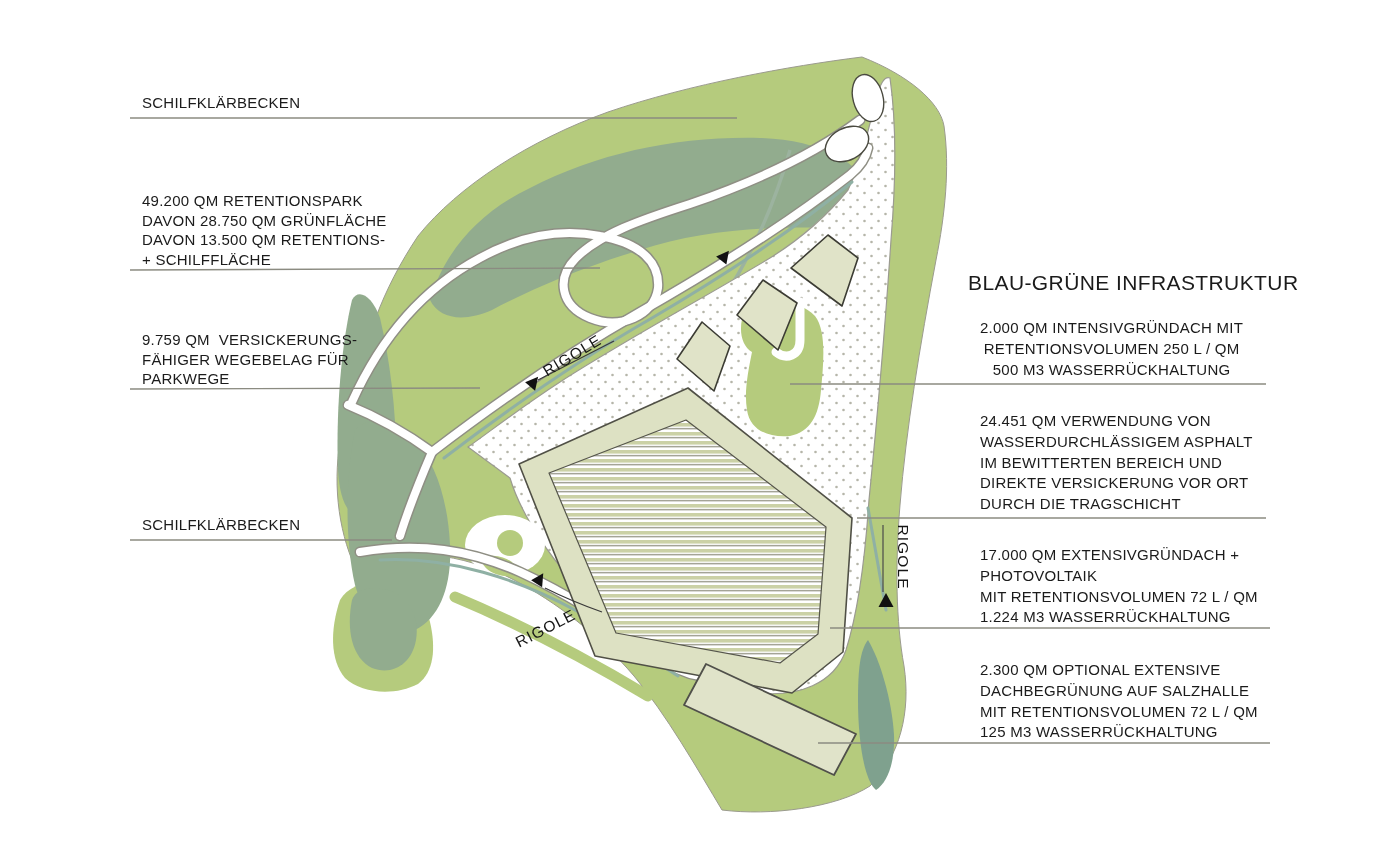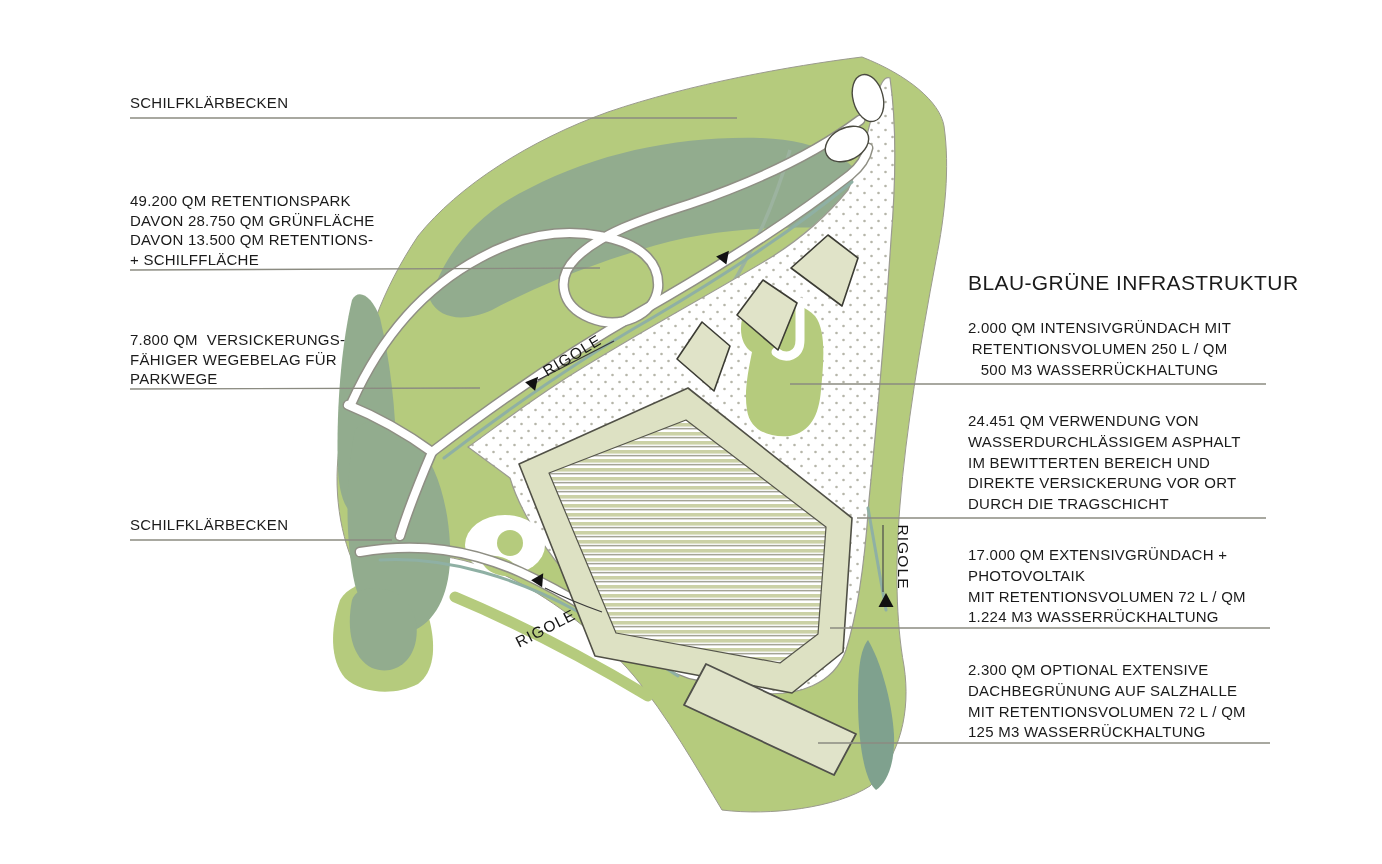--- a/index.html
+++ b/index.html
@@ -3,21 +3,21 @@
 <meta charset="utf-8">
 <style>
   html,body{margin:0;padding:0;background:#ffffff;}
   #stage{
     position:relative;width:1382px;height:864px;background:#ffffff;overflow:hidden;
     font-family:"Liberation Sans","DejaVu Sans",sans-serif;color:#1b1b1b;
   }
   #map-svg{position:absolute;left:0;top:0;}
   .ann{
     position:absolute;font-size:15px;line-height:19.5px;letter-spacing:.25px;
-    white-space:pre-wrap;color:#1b1b1b;
+    white-space:pre-wrap;color:#1b1b1b;margin-left:12px;
   }
   .ann.right{line-height:20.8px;}
   #diagram-title{
     position:absolute;left:968px;top:271px;font-size:21px;letter-spacing:.4px;
     color:#1b1b1b;white-space:nowrap;
   }
   .rigole-text{
     font-family:"Liberation Sans","DejaVu Sans",sans-serif;
     font-size:15.5px;letter-spacing:1.1px;fill:#161616;
   }
@@ -200,21 +200,21 @@
 
   <div id="diagram-title">BLAU-GRÜNE INFRASTRUKTUR</div>
 
   <div class="ann" style="left:130px;top:93px;">SCHILFKLÄRBECKEN</div>
 
   <div class="ann" style="left:130px;top:191px;">49.200 QM RETENTIONSPARK
 DAVON 28.750 QM GRÜNFLÄCHE
 DAVON 13.500 QM RETENTIONS-
 + SCHILFFLÄCHE</div>
 
-  <div class="ann" style="left:130px;top:330px;">7.800 QM  VERSICKERUNGS-
+  <div class="ann" style="left:130px;top:330px;">9.759 QM  VERSICKERUNGS-
 FÄHIGER WEGEBELAG FÜR
 PARKWEGE</div>
 
   <div class="ann" style="left:130px;top:515px;">SCHILFKLÄRBECKEN</div>
 
   <div class="ann right" style="left:968px;top:318px;text-align:center;">2.000 QM INTENSIVGRÜNDACH MIT
 RETENTIONSVOLUMEN 250 L / QM
 500 M3 WASSERRÜCKHALTUNG</div>
 
   <div class="ann right" style="left:968px;top:411px;">24.451 QM VERWENDUNG VON

